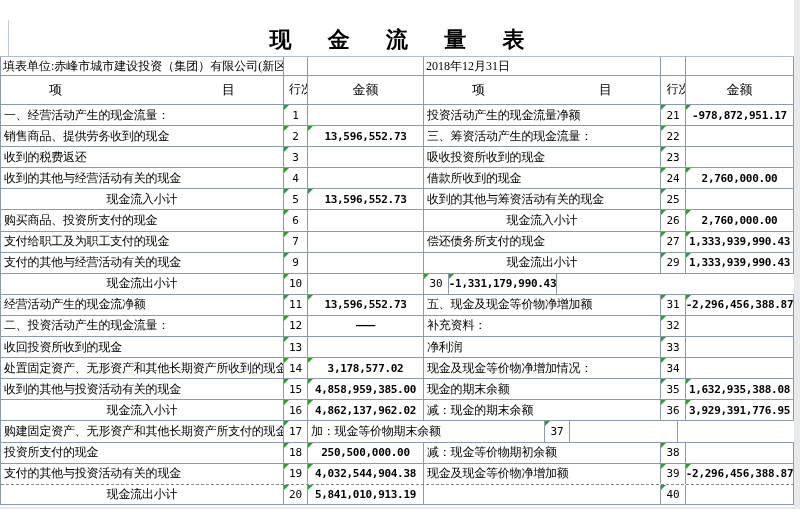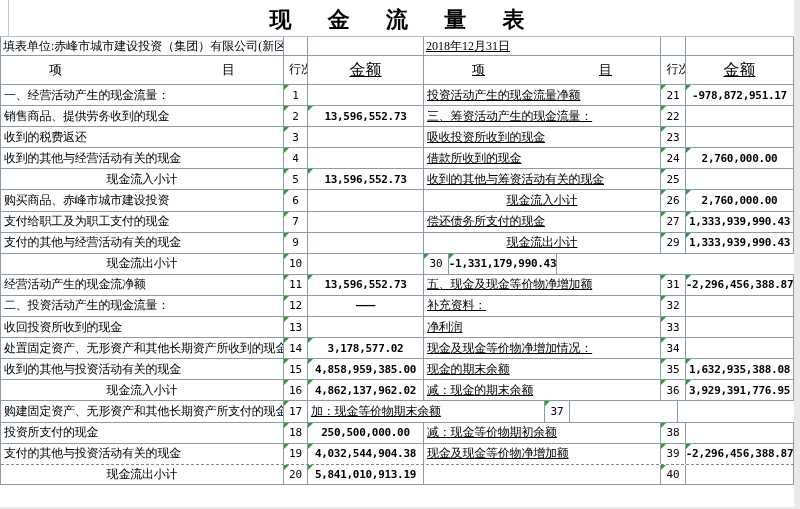--- a/index.html
+++ b/index.html
@@ -1,34 +1,34 @@
 <!DOCTYPE html>
 <html><head>
 <meta charset="utf-8">
 <style>
   html,body{margin:0;padding:0;}
   body{background:#e9e9e9;font-family:"Liberation Serif", serif;color:#000;}
   .screen{position:relative;width:800px;height:509px;background:#e9e9e9;overflow:hidden;}
   .sheet{position:absolute;left:0;top:0;width:794px;height:507px;background:#fff;}
-  .title-row{position:relative;height:37px;border-bottom:1px solid #aebdca;box-sizing:border-box;background:#fff;}
+  .title-row{position:relative;height:37px;border-bottom:1px solid #aebdca;box-sizing:border-box;background:#fff;margin-top:20px;}
   .title{position:absolute;left:0;right:0;top:5px;text-align:center;font-size:22px;font-weight:700;
          letter-spacing:1.65em;margin-right:-1.65em;white-space:nowrap;}
   .title-vline{position:absolute;left:8px;top:0;width:1px;height:36px;background:#c2ccd6;}
   .gridpart{border-left:1px solid #8b9bab;box-sizing:border-box;}
   .row{display:flex;width:793px;border-bottom:1px solid #8b9bab;box-sizing:border-box;background:#fff;}
   .cell{position:relative;border-right:1px solid #8b9bab;box-sizing:border-box;overflow:hidden;
         white-space:nowrap;display:flex;align-items:center;}
-  .c1{width:283px;} .c2{width:24px;} .c3{width:116px;} .c4{width:237px;text-decoration:underline;} .c5{width:25px;} .c6{width:108px;}
+  .c1{width:283px;} .c2{width:24px;} .c3{width:116px;} .c4{width:237px;} .c5{width:25px;} .c6{width:108px;}
   .unit-row{height:19px;}
   .unit-row .cell{font-size:12px;padding:0 2px;}
   .head-row{height:29px;}
   .head-item{font-size:13px;justify-content:space-between;padding:0 48px;}
   .head-line{font-size:12px;line-height:1.15;justify-content:center;text-align:center;}
   .head-line span{display:inline-block;width:13px;word-break:break-all;}
-  .head-amt{font-size:16px;justify-content:center;text-decoration:underline;}
+  .head-amt{font-size:13px;justify-content:center;}
   .data-row{height:21.1px;}
   .item{font-size:12px;padding:0 3px;letter-spacing:-0.2px;}
   .item.center{justify-content:center;}
   .num{font-size:11px;justify-content:center;font-family:"DejaVu Sans Mono", monospace;}
   .amt{font-size:11px;justify-content:center;font-family:"DejaVu Sans Mono", monospace;letter-spacing:-0.3px;font-weight:bold;}
   .pagebreak{border-top:1px dashed #808c98;margin-top:-1px;}
   .mk-i{position:absolute;left:0;top:0;width:0;height:0;
         border-top:5px solid #2e9e2e;border-right:5px solid transparent;}
 </style>
 </head>
@@ -106,21 +106,21 @@
           </div>
           <div class="row data-row">
             <div class="cell item c1 center">现金流入小计</div>
             <div class="cell num c2">5<i class="mk-i"></i></div>
             <div class="cell amt c3">13,596,552.73<i class="mk-i"></i></div>
             <div class="cell item c4">收到的其他与筹资活动有关的现金</div>
             <div class="cell num c5">25<i class="mk-i"></i></div>
             <div class="cell amt c6"></div>
           </div>
           <div class="row data-row">
-            <div class="cell item c1">购买商品、赤峰市城市建设投资</div>
+            <div class="cell item c1">购买商品、投资所支付的现金</div>
             <div class="cell num c2">6<i class="mk-i"></i></div>
             <div class="cell amt c3"></div>
             <div class="cell item c4 center">现金流入小计</div>
             <div class="cell num c5">26<i class="mk-i"></i></div>
             <div class="cell amt c6">2,760,000.00<i class="mk-i"></i></div>
           </div>
           <div class="row data-row">
             <div class="cell item c1">支付给职工及为职工支付的现金</div>
             <div class="cell num c2">7<i class="mk-i"></i></div>
             <div class="cell amt c3"></div>

